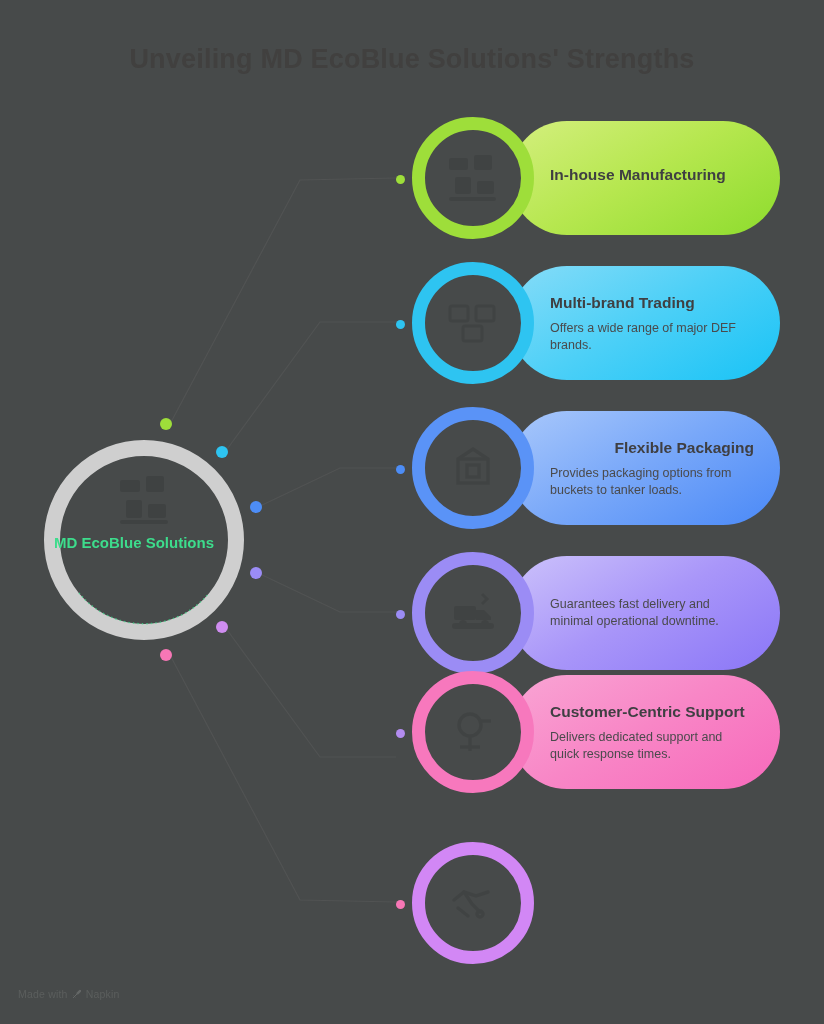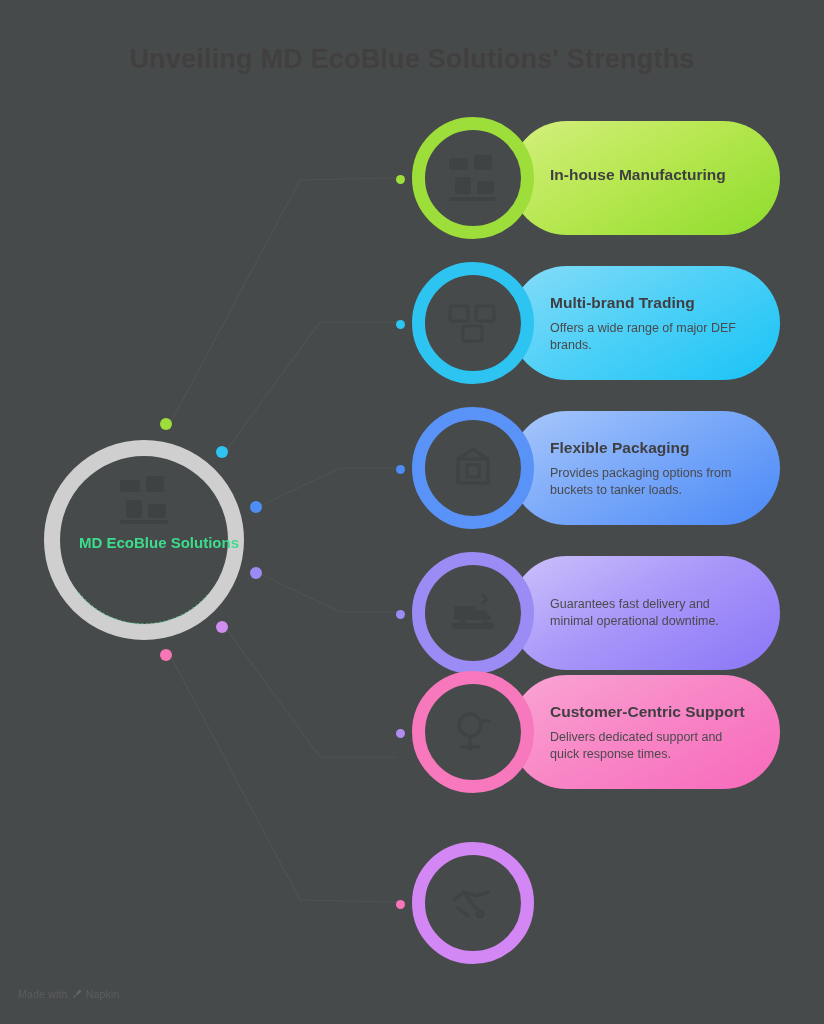--- a/index.html
+++ b/index.html
@@ -65,25 +65,25 @@
     transform: translateX(-50%);
     width: 56px;
     height: 52px;
     opacity: 0.10;
   }
   #hub-label {
     position: absolute;
     left: 0;
     top: 92px;
     width: 180px;
+    text-align: center;
     color: #3ddc8c;
     font-size: 15px;
     font-weight: bold;
     line-height: 21px;
-    margin-left: 35px;
   }
   #hub-arc {
     position: absolute;
     left: 50%;
     top: 50%;
     transform: translate(-50%,-50%);
     width: 186px;
     height: 186px;
     pointer-events: none;
   }
@@ -251,21 +251,21 @@
           <rect x="4" y="8" width="18" height="15" rx="2"></rect>
           <rect x="30" y="8" width="18" height="15" rx="2"></rect>
           <rect x="17" y="28" width="19" height="15" rx="2"></rect>
         </g>
       </svg>
     </div>
   </div>
 
   <div class="row" style="top:403px;">
     <div class="row-dot" style="background:#4d8df6;"></div>
-    <div class="pill" style="background:linear-gradient(150deg,#a9c8fb 0%,#79a8f9 48%,#4a89f7 100%);">
+    <div class="pill" style="background:linear-gradient(150deg,#a9c8fb 0%,#79a8f9 48%,#4a89f7 100%);align-items:flex-end;">
       <div class="pill-title">Flexible Packaging</div>
       <div class="pill-desc">Provides packaging options from buckets to tanker loads.</div>
     </div>
     <div class="ring" style="border-color:#5a93f7;">
       <svg class="ring-icon" viewBox="0 0 54 50" xmlns="http://www.w3.org/2000/svg">
         <g fill="none" stroke="#000000" stroke-width="3.5">
           <path d="M12 16 L27 6 L42 16 L42 40 L12 40 Z"></path>
           <path d="M12 16 L42 16"></path>
           <rect x="21" y="22" width="12" height="12"></rect>
         </g>

